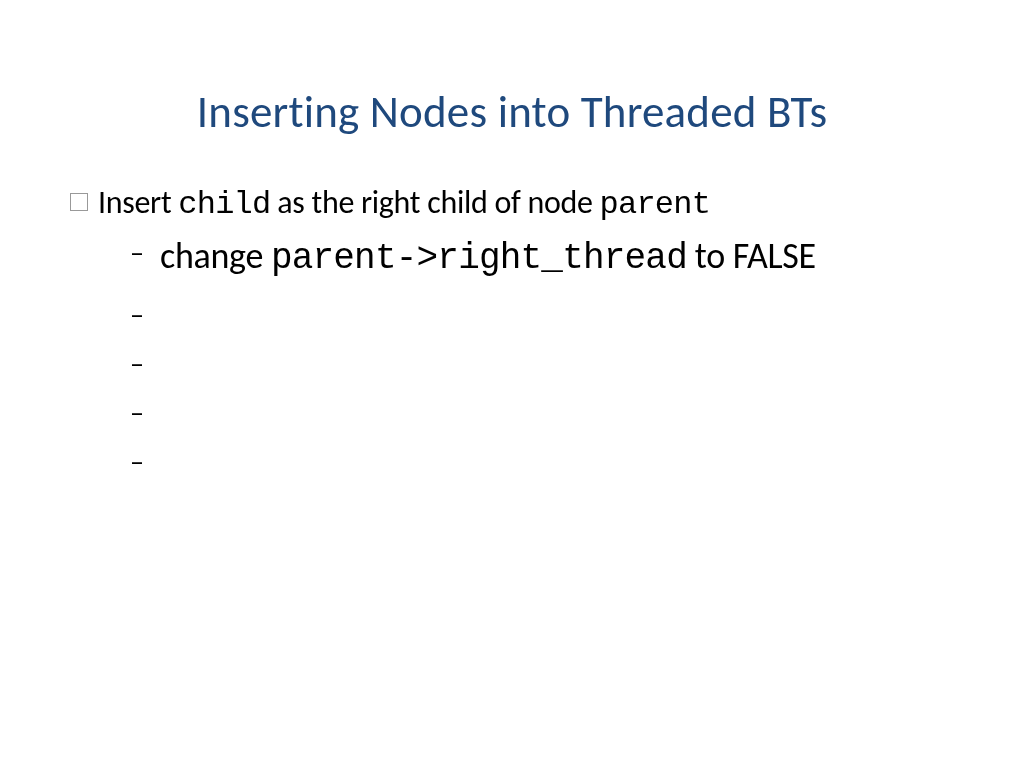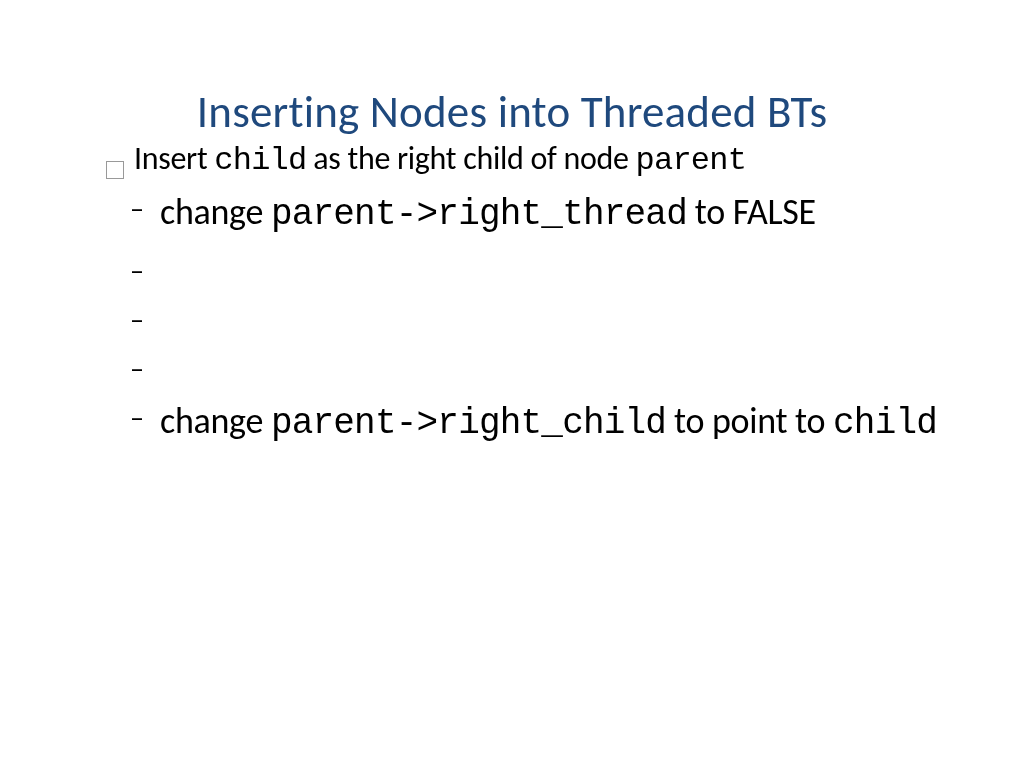--- a/index.html
+++ b/index.html
@@ -1,20 +1,20 @@
 <!DOCTYPE html>
 <html><head>
 <meta charset="utf-8">
 <style>
   * { margin: 0; padding: 0; box-sizing: border-box; }
   html, body { width: 1024px; height: 768px; background: #fff; font-family: Calibri, "Segoe UI", Arial, sans-serif; overflow: hidden; }
   .slide { width: 1024px; height: 768px; position: relative; padding: 0; }
-  .title { color: #1f497d; font-size: 45px; font-weight: 400; text-align: center; margin-top: 84px; letter-spacing: 0.2px; }
+  .title { color: #1f497d; font-size: 45px; font-weight: 400; text-align: center; margin-top: 84px; margin-bottom: 44px; letter-spacing: 0.2px; }
   .content { margin-left: 70px; margin-right: 0; }
-  .l1 { display: flex; align-items: flex-end; margin-bottom: 10px; margin-left: 36px; }
+  .l1 { display: flex; align-items: flex-start; margin-bottom: 10px; }
   .bullet-box { width: 18px; height: 18px; border: 1px solid #999; margin-right: 10px; margin-top: 10px; flex-shrink: 0; }
   .l1-text { font-size: 32px; color: #000; letter-spacing: -0.3px; }
   .sublist { margin-left: 60px; margin-top: 4px; }
   .l2 { display: flex; align-items: flex-start; margin-bottom: 12px; }
   .dash { font-size: 28px; color: #000; margin-right: 12px; margin-top: 2px; flex-shrink: 0; min-width: 18px; }
   .l2-text { font-size: 36px; color: #000; letter-spacing: -0.3px; line-height: 1.3; }
   .code { font-family: "Courier New", Courier, monospace; letter-spacing: -0.8px; }
 </style>
 </head>
 <body>
@@ -39,18 +39,17 @@
           <div class="dash">–</div>
         </div>
         <div class="l2">
           <div class="dash">–</div>
         </div>
         <div class="l2">
           <div class="dash">–</div>
         </div>
         <div class="l2">
           <div class="dash">–</div>
-          <div class="l2-text"><span>change </span><span class="code">parent-&gt;right_child</span><span> to point to </span><span class="code">child</span></div>
         </div>
       </div>
   </div>
 
 </div>
 
 </body></html>

